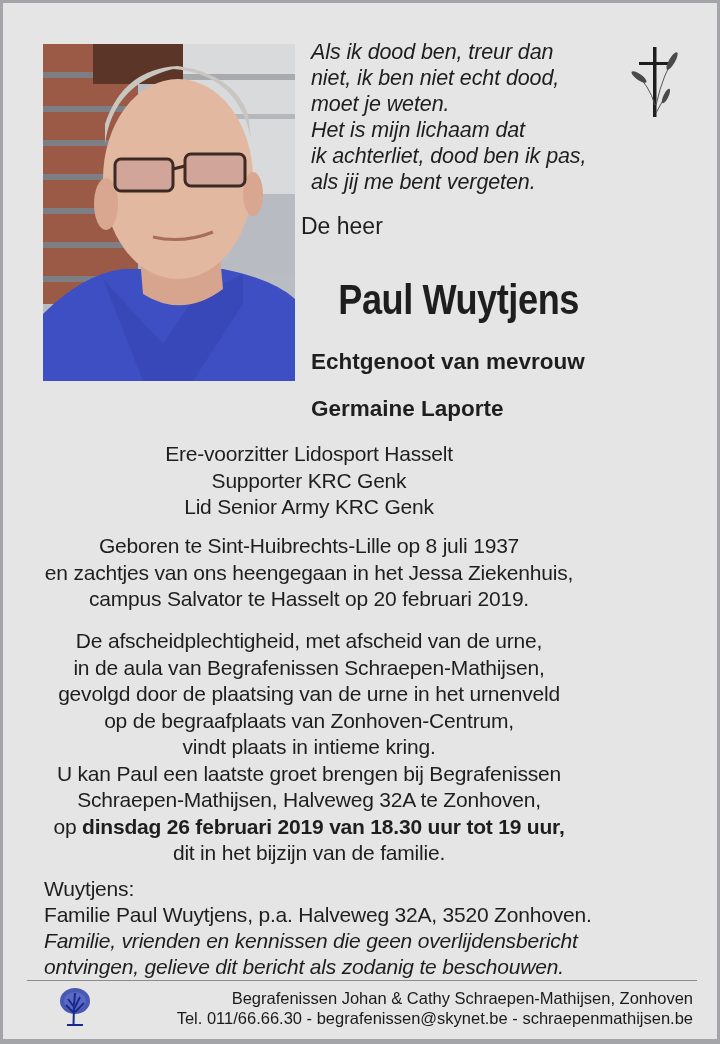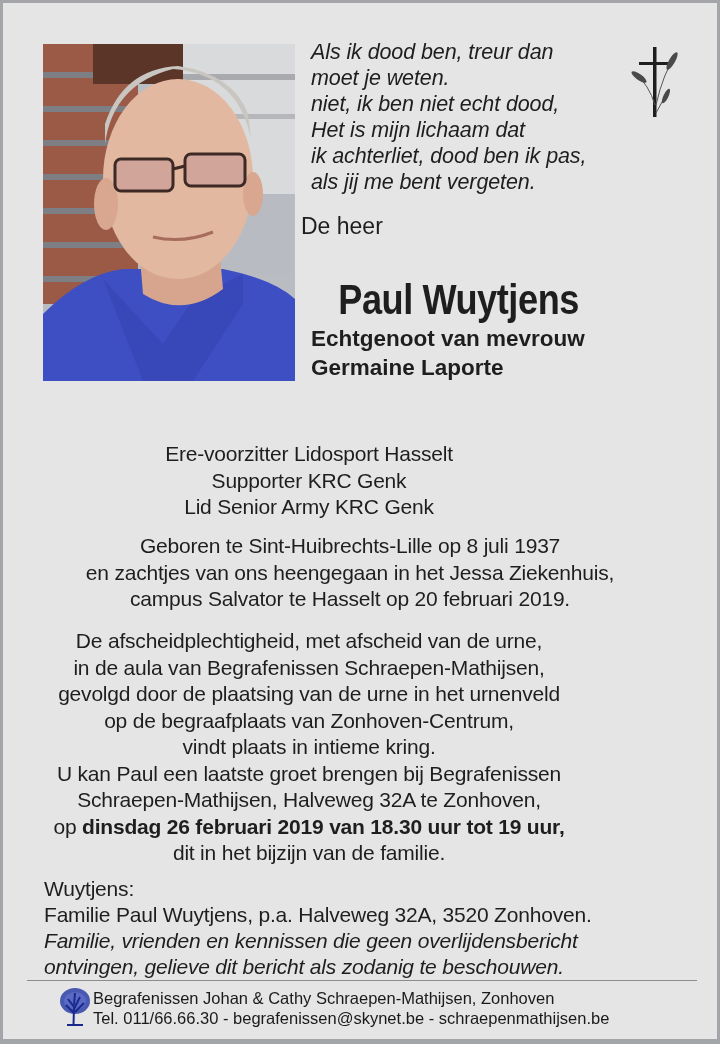--- a/index.html
+++ b/index.html
@@ -35,44 +35,45 @@
     }
     .salutation { font-size: 23px; line-height: 28px; margin-left: -10px; }
     .name {
       font-weight: bold; font-size: 42px; line-height: 48px;
       margin-top: 36px; letter-spacing: -0.5px;
       transform: scaleX(0.86); transform-origin: center;
       font-family: "Liberation Sans", sans-serif;
     }
     .spouse {
       font-weight: bold; font-size: 22.5px; line-height: 29px;
+      margin-top: 23px;
     }
     .center-block {
       position: absolute; left: 0; width: 612px; text-align: center;
       font-size: 21px; line-height: 26.5px; letter-spacing: -0.2px;
     }
     .titles { top: 438px; }
-    .birth { top: 530px; padding-left: 41px; }
+    .birth { top: 530px; }
     .ceremony { top: 625px; }
     .ceremony b { font-weight: bold; margin-top: 23px; }
     .address {
       position: absolute; left: 41px; top: 873px;
       font-size: 21px; line-height: 26px; letter-spacing: -0.2px;
     }
     .address .ital { font-style: italic; }
     .divider {
       position: absolute; left: 24px; width: 670px; top: 977px;
       height: 1px; background: #8c8c8c;
     }
     .logo {
       position: absolute; left: 55px; top: 984px; width: 34px; height: 40px;
     }
     .footer {
       position: absolute; left: 90px; width: 600px; top: 985px;
-      text-align: left; font-size: 16.5px; line-height: 20px;
+      text-align: right; font-size: 16.5px; line-height: 20px;
       color: #1a1a1a;
     }
   </style>
 </head>
 <body>
 
 <div class="card">
 
   <div class="photo">
     <svg viewBox="0 0 252 337" preserveAspectRatio="none">
@@ -109,22 +110,22 @@
       <rect x="72" y="115" width="58" height="32" rx="6" fill="#d2a59a" stroke="#3d2a25" stroke-width="3"></rect>
       <rect x="142" y="110" width="60" height="32" rx="6" fill="#d2a59a" stroke="#3d2a25" stroke-width="3"></rect>
       <line x1="130" y1="125" x2="142" y2="122" stroke="#3d2a25" stroke-width="3"></line>
 
       <path d="M110 193 Q140 200 170 188" stroke="#a86c5c" stroke-width="3" fill="none"></path>
     </svg>
   </div>
 
   <div class="poem">
     <div>Als ik dood ben, treur dan</div>
+    <div>niet, ik ben niet echt dood,</div>
     <div>moet je weten.</div>
-    <div>niet, ik ben niet echt dood,</div>
     <div>Het is mijn lichaam dat</div>
     <div>ik achterliet, dood ben ik pas,</div>
     <div>als jij me bent vergeten.</div>
   </div>
 
   <div class="cross">
     <svg viewBox="0 0 60 76" width="60" height="76">
       <rect x="28" y="4" width="3.5" height="70" fill="#1e1e1e"></rect>
       <rect x="14" y="19" width="32" height="3" fill="#1e1e1e"></rect>
       <path d="M30 62 Q24 42 10 30" stroke="#555" stroke-width="1" fill="none"></path>
@@ -135,21 +136,21 @@
         <ellipse cx="47" cy="18" rx="10" ry="3" transform="rotate(-60 47 18)"></ellipse>
         <ellipse cx="41" cy="53" rx="8" ry="2.5" transform="rotate(-65 41 53)"></ellipse>
       </g>
     </svg>
   </div>
 
   <div class="title-block">
     <div class="salutation">De heer</div>
     <div class="name">Paul Wuytjens</div>
     <div class="spouse">Echtgenoot van mevrouw</div>
-    <div class="spouse" style="margin-top:0">Germaine Laporte</div>
+    <div class="spouse" style="margin-top:18px">Germaine Laporte</div>
   </div>
 
   <div class="center-block titles">
     <div>Ere-voorzitter Lidosport Hasselt</div>
     <div>Supporter KRC Genk</div>
     <div>Lid Senior Army KRC Genk</div>
   </div>
 
   <div class="center-block birth">
     <div>Geboren te Sint-Huibrechts-Lille op 8 juli 1937</div>

